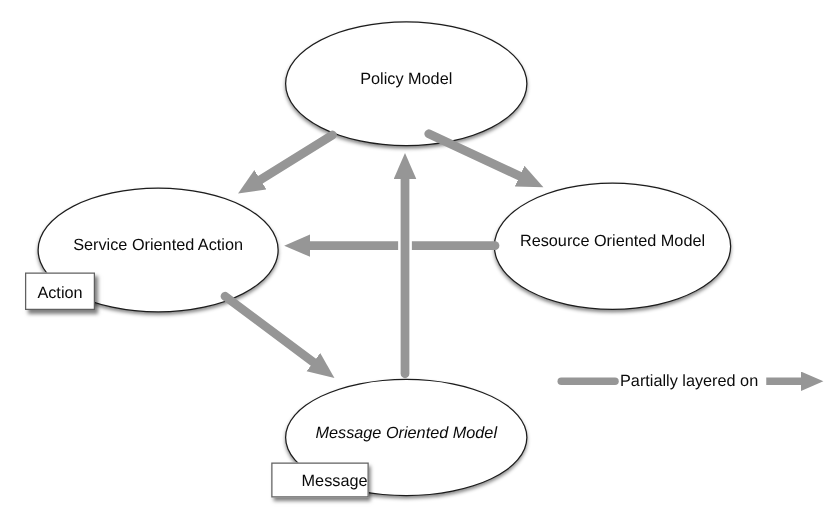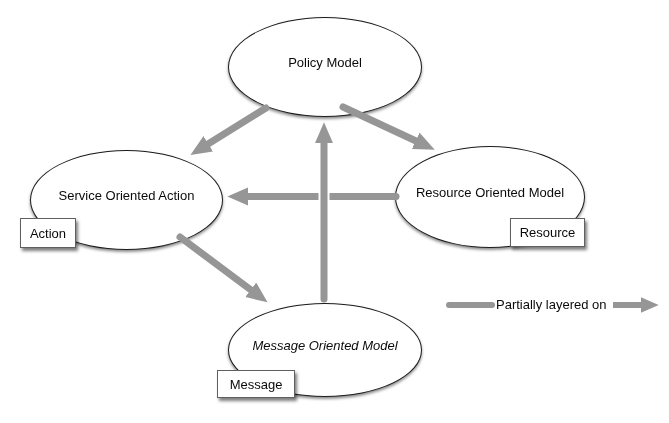--- a/index.html
+++ b/index.html
@@ -41,21 +41,21 @@
     z-index:3;
     box-sizing:border-box;
   }
   #n-policy  {left:228px;top:17px; width:194px;height:100px;}
   #n-service {left:30px; top:150px;width:193px;height:100px;}
   #n-resource{left:395px;top:146px;width:190px;height:102px;}
   #n-message {left:228px;top:303px;width:194px;height:94px;font-style:italic;}
   #b-policy  {left:200px;top:72px; width:76px;height:32px;}
   #b-action  {left:20px; top:218px;width:56px;height:30px;}
   #b-resource{left:510px;top:218px;width:75px;height:29px;}
-  #b-message {left:217px;top:370px;width:78px;height:28px;}
+  #b-message {left:217px;top:370px;width:78px;height:28px;justify-content:flex-end;}
   svg.arrows{position:absolute;left:0;top:0;z-index:2;}
   svg.arrows line{stroke:var(--arrow);}
   svg.arrows .halo{stroke:#ffffff;}
   .ah{fill:var(--arrow);}
   .legend-label{
     position:absolute;
     left:496px;top:297px;width:106px;
     text-align:right;
     font-size:13px;
     z-index:2;
@@ -99,22 +99,19 @@
 
     <line x1="180" y1="237" x2="251" y2="290" stroke-width="7" stroke-linecap="round" marker-end="url(#ah)"></line>
 
     <line x1="449" y1="305" x2="492" y2="305" stroke-width="6" stroke-linecap="round"></line>
     <line x1="613" y1="305" x2="641" y2="305" stroke-width="6" marker-end="url(#ah)"></line>
   </svg>
 
   <div class="tagbox" id="b-action">
     <span>Action</span>
   </div>
-  <div class="tagbox" id="b-resource">
-    <span>Resource</span>
-  </div>
   <div class="tagbox" id="b-message">
     <span>Message</span>
   </div>
 
   <div class="legend-label">Partially layered on</div>
 
 </div>
 
 </body></html>

